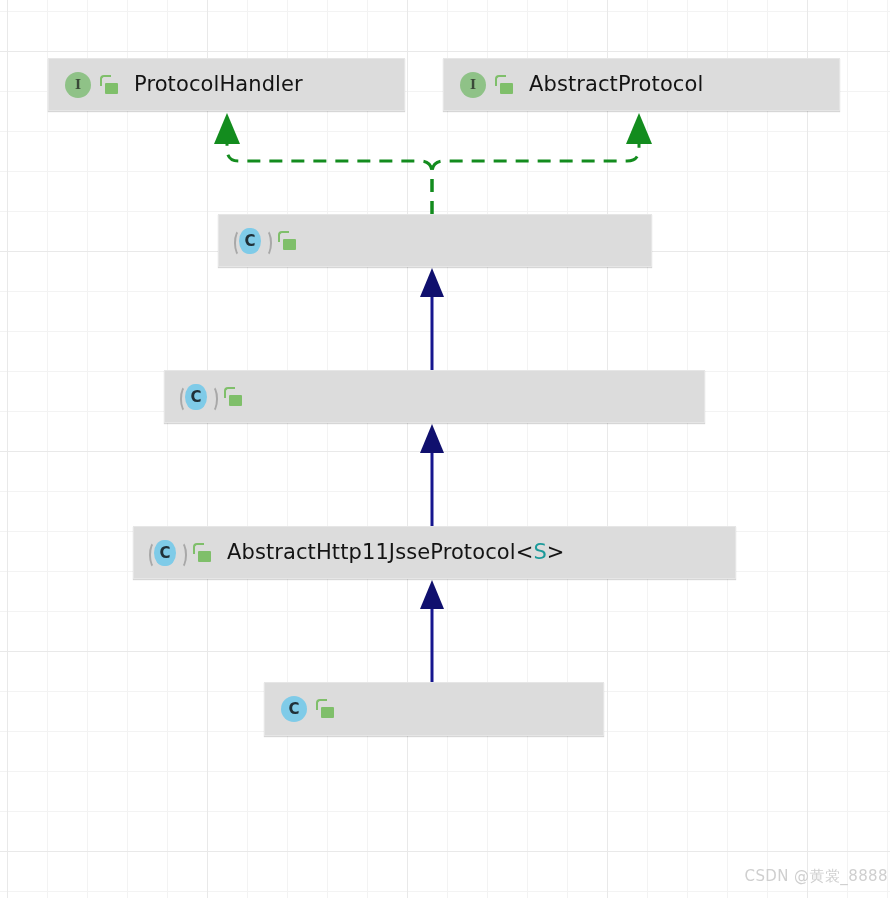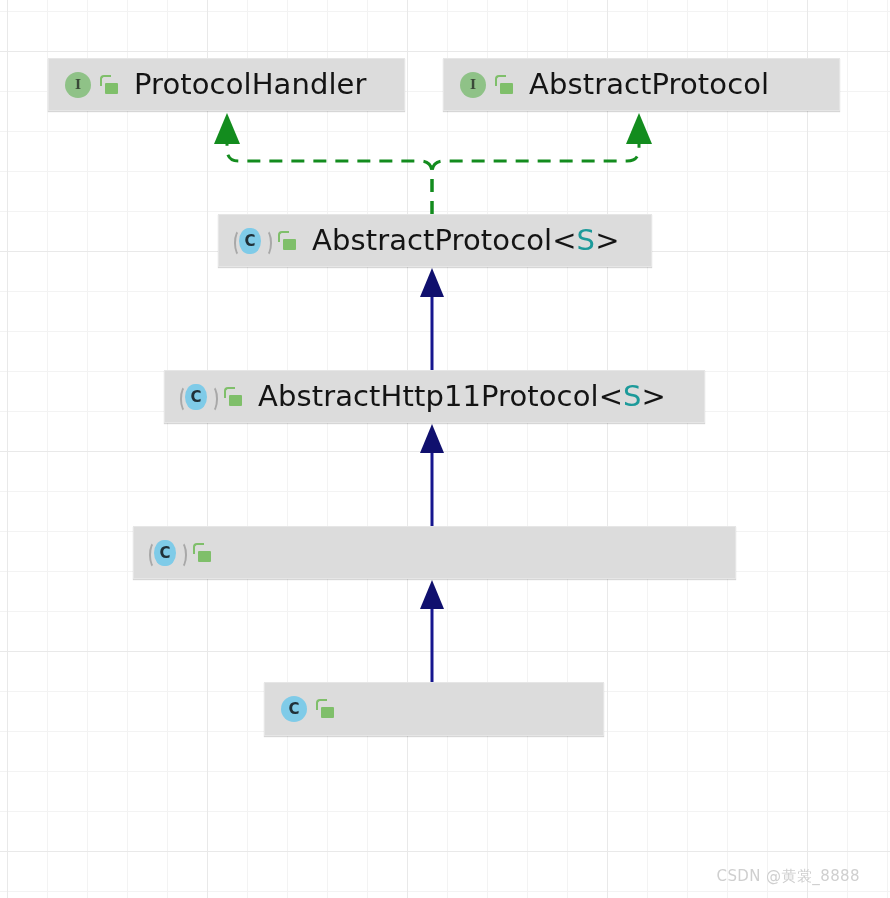--- a/index.html
+++ b/index.html
@@ -47,21 +47,21 @@
     box-shadow: 0 1px 1px rgba(0,0,0,0.16);
     padding-left: 14px;
     white-space: nowrap;
   }
   .node .icons {
     display: flex;
     align-items: center;
     flex: 0 0 auto;
   }
   .node .label {
-    font-size: 29px;
+    font-size: 21px;
     color: #141414;
     letter-spacing: 0.1px;
     margin-left: 15px;
     line-height: 1;
   }
   .node .label .generic-bracket { color: #141414; }
   .node .label .generic-param { color: #1c9a9a; }
 
   
   .ico {
@@ -139,21 +139,21 @@
     left: 6px;
     top: 9px;
     width: 13px;
     height: 11px;
     background: #7fbf6a;
     border-radius: 1px;
   }
 
   .watermark {
     position: absolute;
-    right: 30px;
+    right: 2px;
     bottom: 12px;
     font-size: 15px;
     color: #cfcfcf;
     font-family: "DejaVu Sans", "Liberation Sans", sans-serif;
     letter-spacing: 0.4px;
     user-select: none;
   }
 </style>
 </head>
 <body>
@@ -223,54 +223,51 @@
       <span class="ico cls abstract">
         <span class="paren left"></span>
         <span class="disc">C</span>
         <span class="paren right"></span>
       </span>
       <span class="lock">
         <span class="shackle"></span>
           <span class="body"></span>
       </span>
     </span>
-    <span class="label">
-      <span>AbstractProtocol</span><span class="generic-bracket">&lt;</span><span class="generic-param">S</span><span class="generic-bracket">&gt;</span>
-    </span>
   </div>
 
   <div class="node" style="left: 164px; top: 370px; width: 541px; height: 53px;">
     <span class="icons">
       <span class="ico cls abstract">
         <span class="paren left"></span>
         <span class="disc">C</span>
         <span class="paren right"></span>
       </span>
       <span class="lock">
         <span class="shackle"></span>
           <span class="body"></span>
       </span>
     </span>
-    <span class="label">
-      <span>AbstractHttp11Protocol</span><span class="generic-bracket">&lt;</span><span class="generic-param">S</span><span class="generic-bracket">&gt;</span>
-    </span>
   </div>
 
   <div class="node" style="left: 133px; top: 526px; width: 603px; height: 53px;">
     <span class="icons">
       <span class="ico cls abstract">
         <span class="paren left"></span>
         <span class="disc">C</span>
         <span class="paren right"></span>
       </span>
       <span class="lock">
         <span class="shackle"></span>
           <span class="body"></span>
       </span>
     </span>
+    <span class="label">
+      <span>AbstractHttp11JsseProtocol</span><span class="generic-bracket">&lt;</span><span class="generic-param">S</span><span class="generic-bracket">&gt;</span>
+    </span>
   </div>
 
   <div class="node" style="left: 264px; top: 682px; width: 340px; height: 54px;">
     <span class="icons">
       <span class="ico cls">
         <span class="disc">C</span>
       </span>
       <span class="lock">
         <span class="shackle"></span>
           <span class="body"></span>

